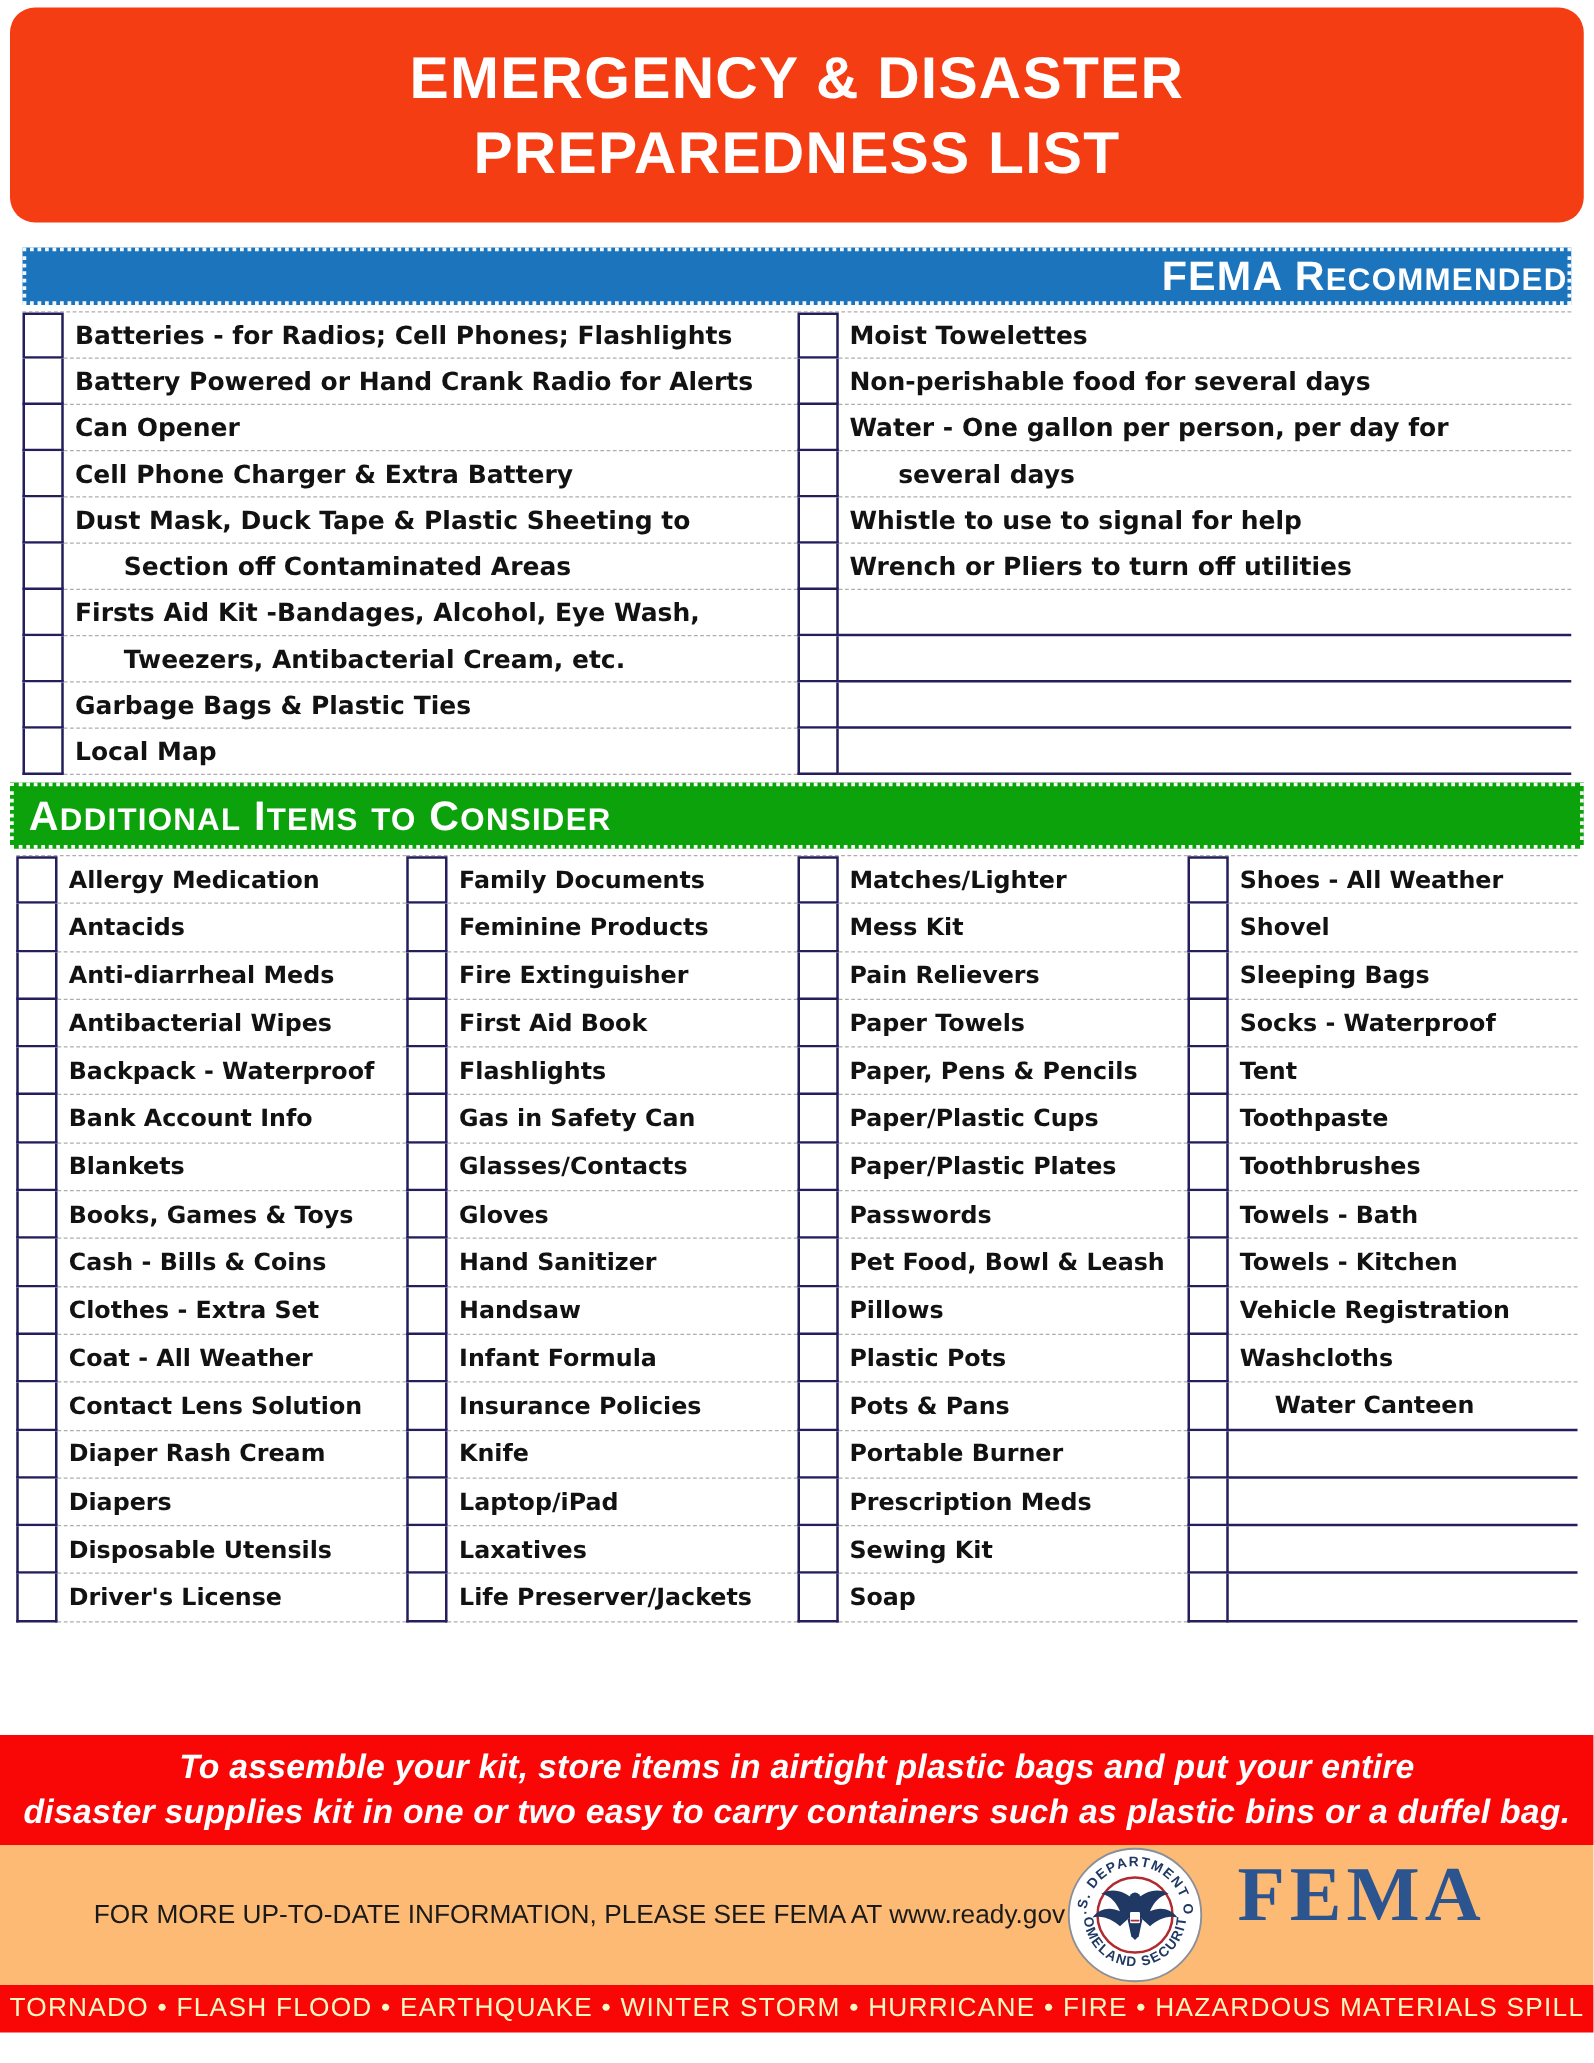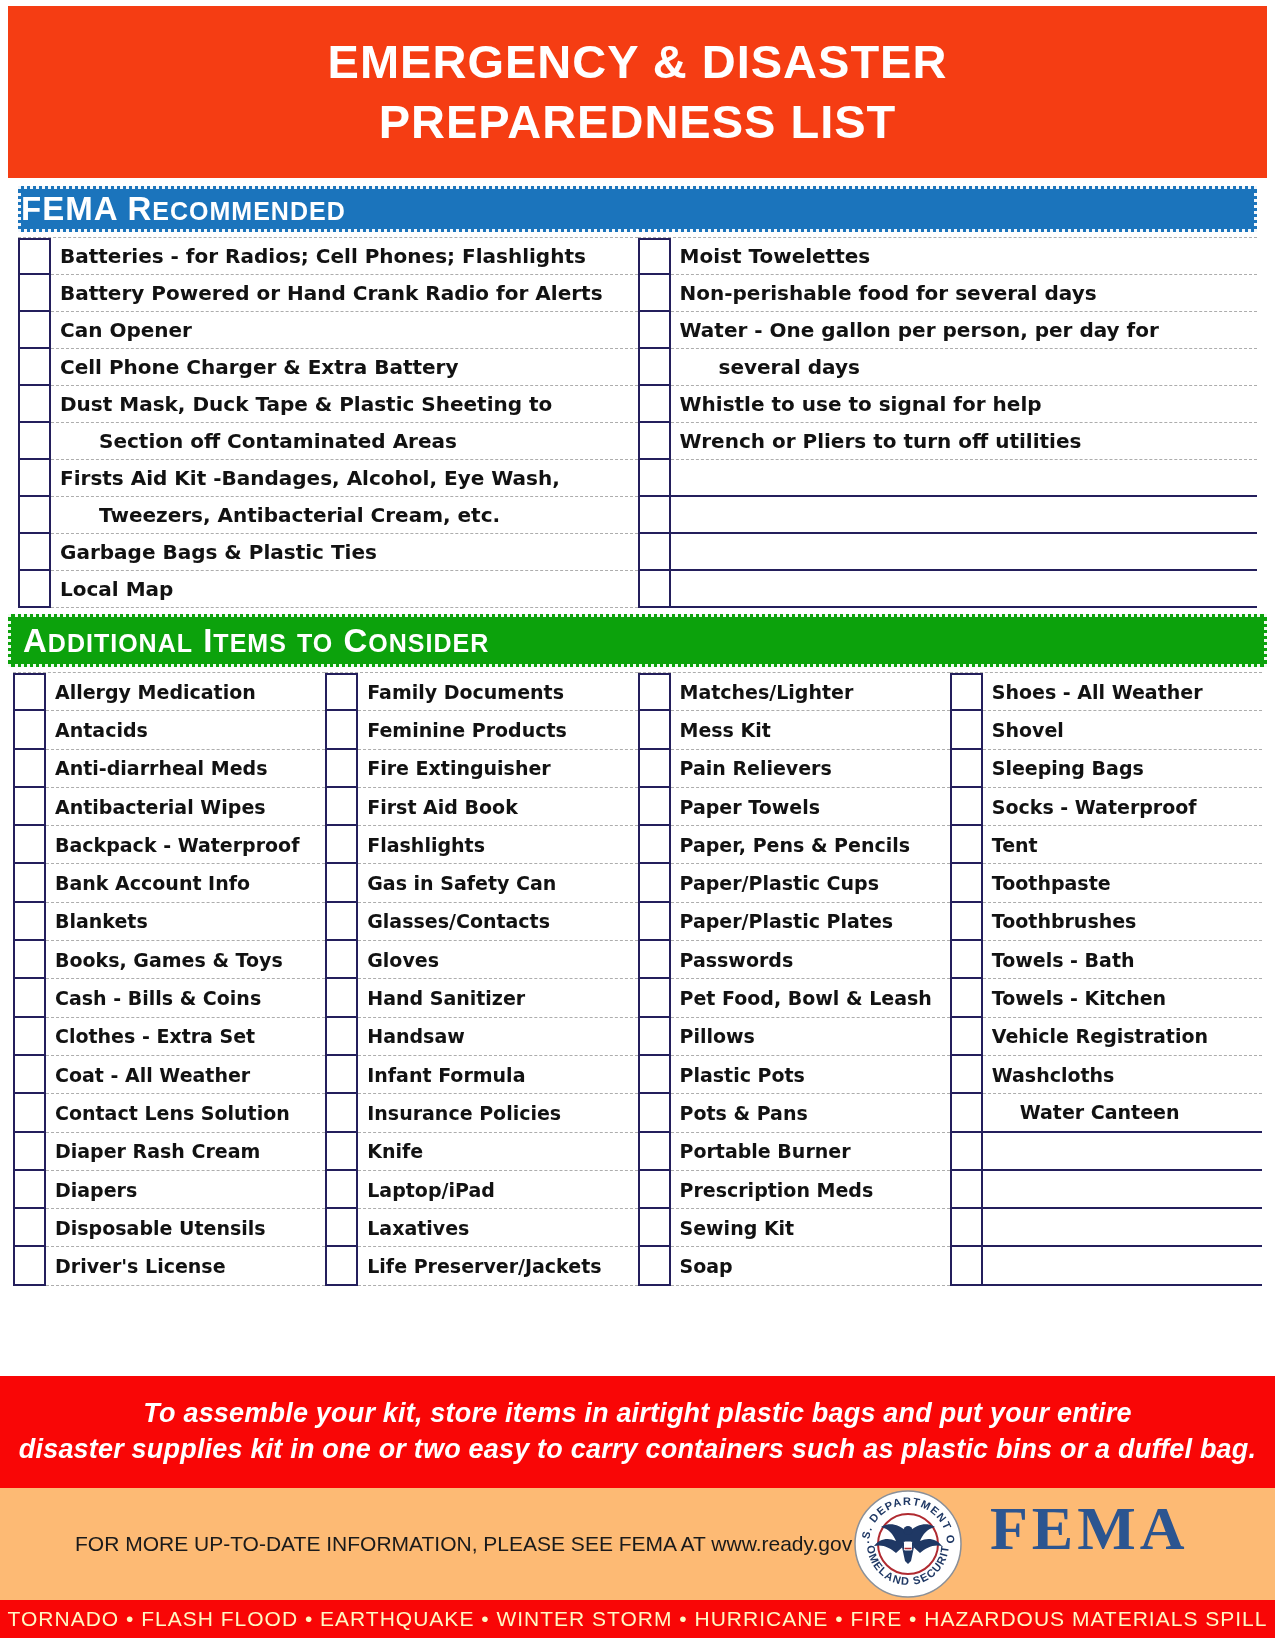--- a/index.html
+++ b/index.html
@@ -1,28 +1,28 @@
 <!DOCTYPE html>
 <html style="--header-bg: #F53D13; --blue: #1B74BC; --green: #0CA20C; --red: #F90606; --navy: #241F5C; --sep: #adadad; --fema-blue: #2C5590;"><head>
 <meta charset="utf-8">
 <style>
   html,body{margin:0;padding:0;background:#fff;}
   .page{width:1275px;height:1650px;position:relative;background:#fff;overflow:hidden;
         font-family:"Liberation Sans",sans-serif;}
 
   
   .header{margin:6px 8px 0;height:172px;background:var(--header-bg,#F53D13);
-          display:flex;flex-direction:column;align-items:center;justify-content:center;gap:8px;}
+          display:flex;flex-direction:column;align-items:center;justify-content:center;gap:8px;border-radius:20px;}
   .title-line{color:#fff;font-weight:bold;font-size:47px;line-height:1.1;letter-spacing:1px;}
 
   
   .banner{box-sizing:border-box;color:#fff;font-weight:bold;}
-  .banner-blue{margin:8px 18px 0;height:46px;background:var(--blue,#1B74BC);
+  .banner-blue{margin:20px 18px 0;height:46px;background:var(--blue,#1B74BC);
                border:3px dotted rgba(255,255,255,.95);
-               display:flex;align-items:center;justify-content:flex-start;}
+               display:flex;align-items:center;justify-content:flex-end;}
   .banner-green{margin:6px 8px 0;height:53px;background:var(--green,#0CA20C);
                 border:3px dotted rgba(255,255,255,.95);
                 display:flex;align-items:center;justify-content:flex-start;padding-left:12px;}
   .smallcaps{font-size:33px;letter-spacing:1px;white-space:pre;}
   .smallcaps .sc{font-size:25px;}
 
   
   .fema-table{margin:5px 18px 0;display:grid;grid-template-columns:1fr 1fr;}
   .add-table{margin:5px 13px 0;display:grid;grid-template-columns:1fr 1fr 1fr 1fr;}
   .checklist{border-top:1px dashed var(--sep,#adadad);}
@@ -35,21 +35,21 @@
        border-bottom:1px dashed var(--sep,#adadad);
        font-family:"DejaVu Sans",sans-serif;font-weight:bold;color:#121212;
        white-space:nowrap;overflow:visible;}
   .fema-table .lbl{font-size:20px;}
   .add-table .lbl{font-size:19px;}
   .row.indent .lbl{padding-left:48px;}
   .row.empty .lbl{border-bottom:2px solid var(--navy,#241F5C);}
   .add-table .row:has(+ .row.empty) .lbl{border-bottom:2px solid var(--navy,#241F5C);padding-left:37px;}
 
   
-  .note-red{margin-top:90px;height:112px;background:var(--red,#F90606);
+  .note-red{margin-top:90px;height:88px;background:var(--red,#F90606);
             display:flex;flex-direction:column;align-items:center;justify-content:center;gap:5px;}
   .note-line{color:#fff;font-weight:bold;font-style:italic;font-size:27px;letter-spacing:.2px;}
 
   
   .info-band{height:112px;position:relative;background:#fdba74;}
   .info-text{position:absolute;left:75px;top:50%;transform:translateY(-50%);
              font-size:21px;color:#1a1a1a;}
   .seal{position:absolute;left:853px;top:1px;width:110px;height:110px;}
   .fema-word{position:absolute;left:990px;top:5px;font-family:"Liberation Serif",serif;
              font-weight:bold;font-size:62px;color:var(--fema-blue,#2C5590);letter-spacing:4px;}

